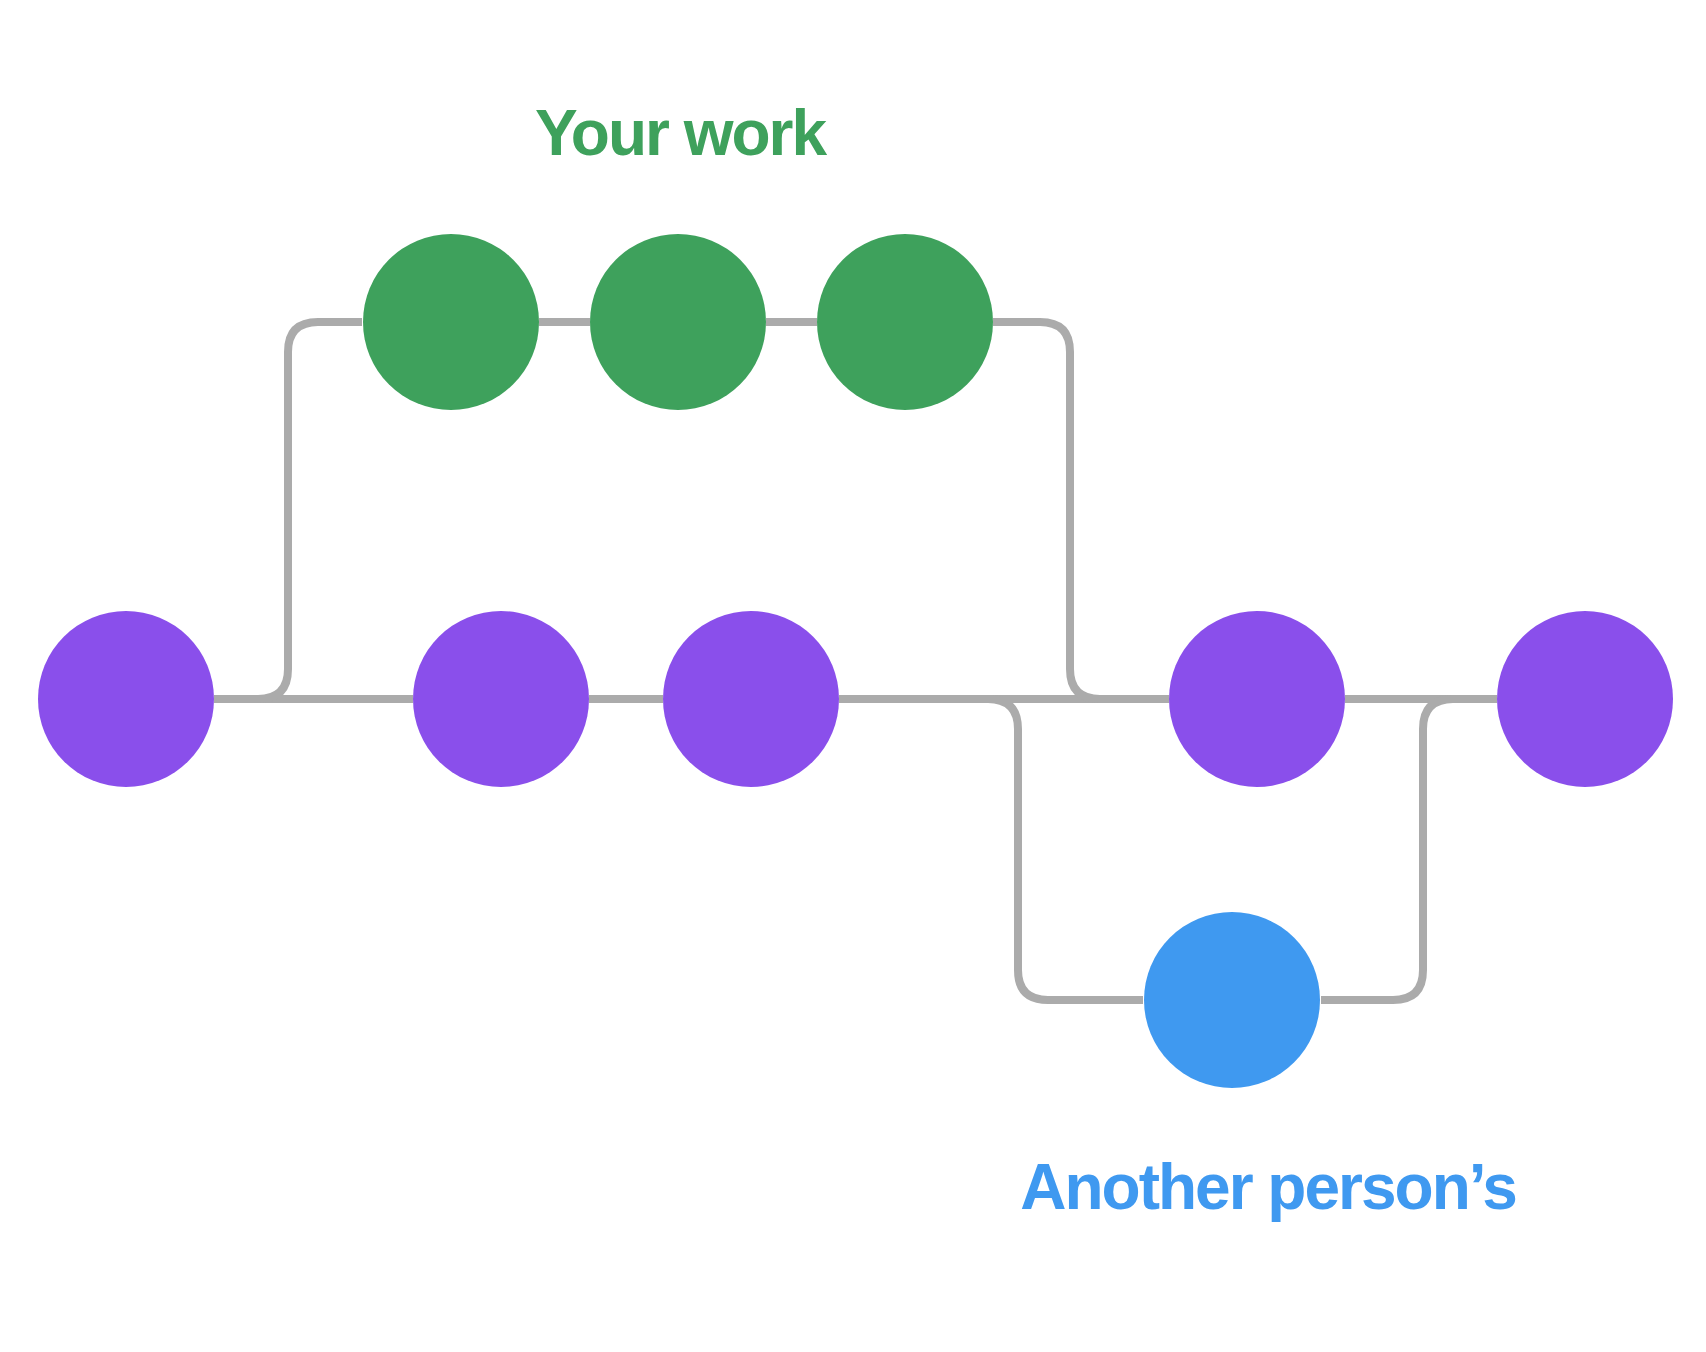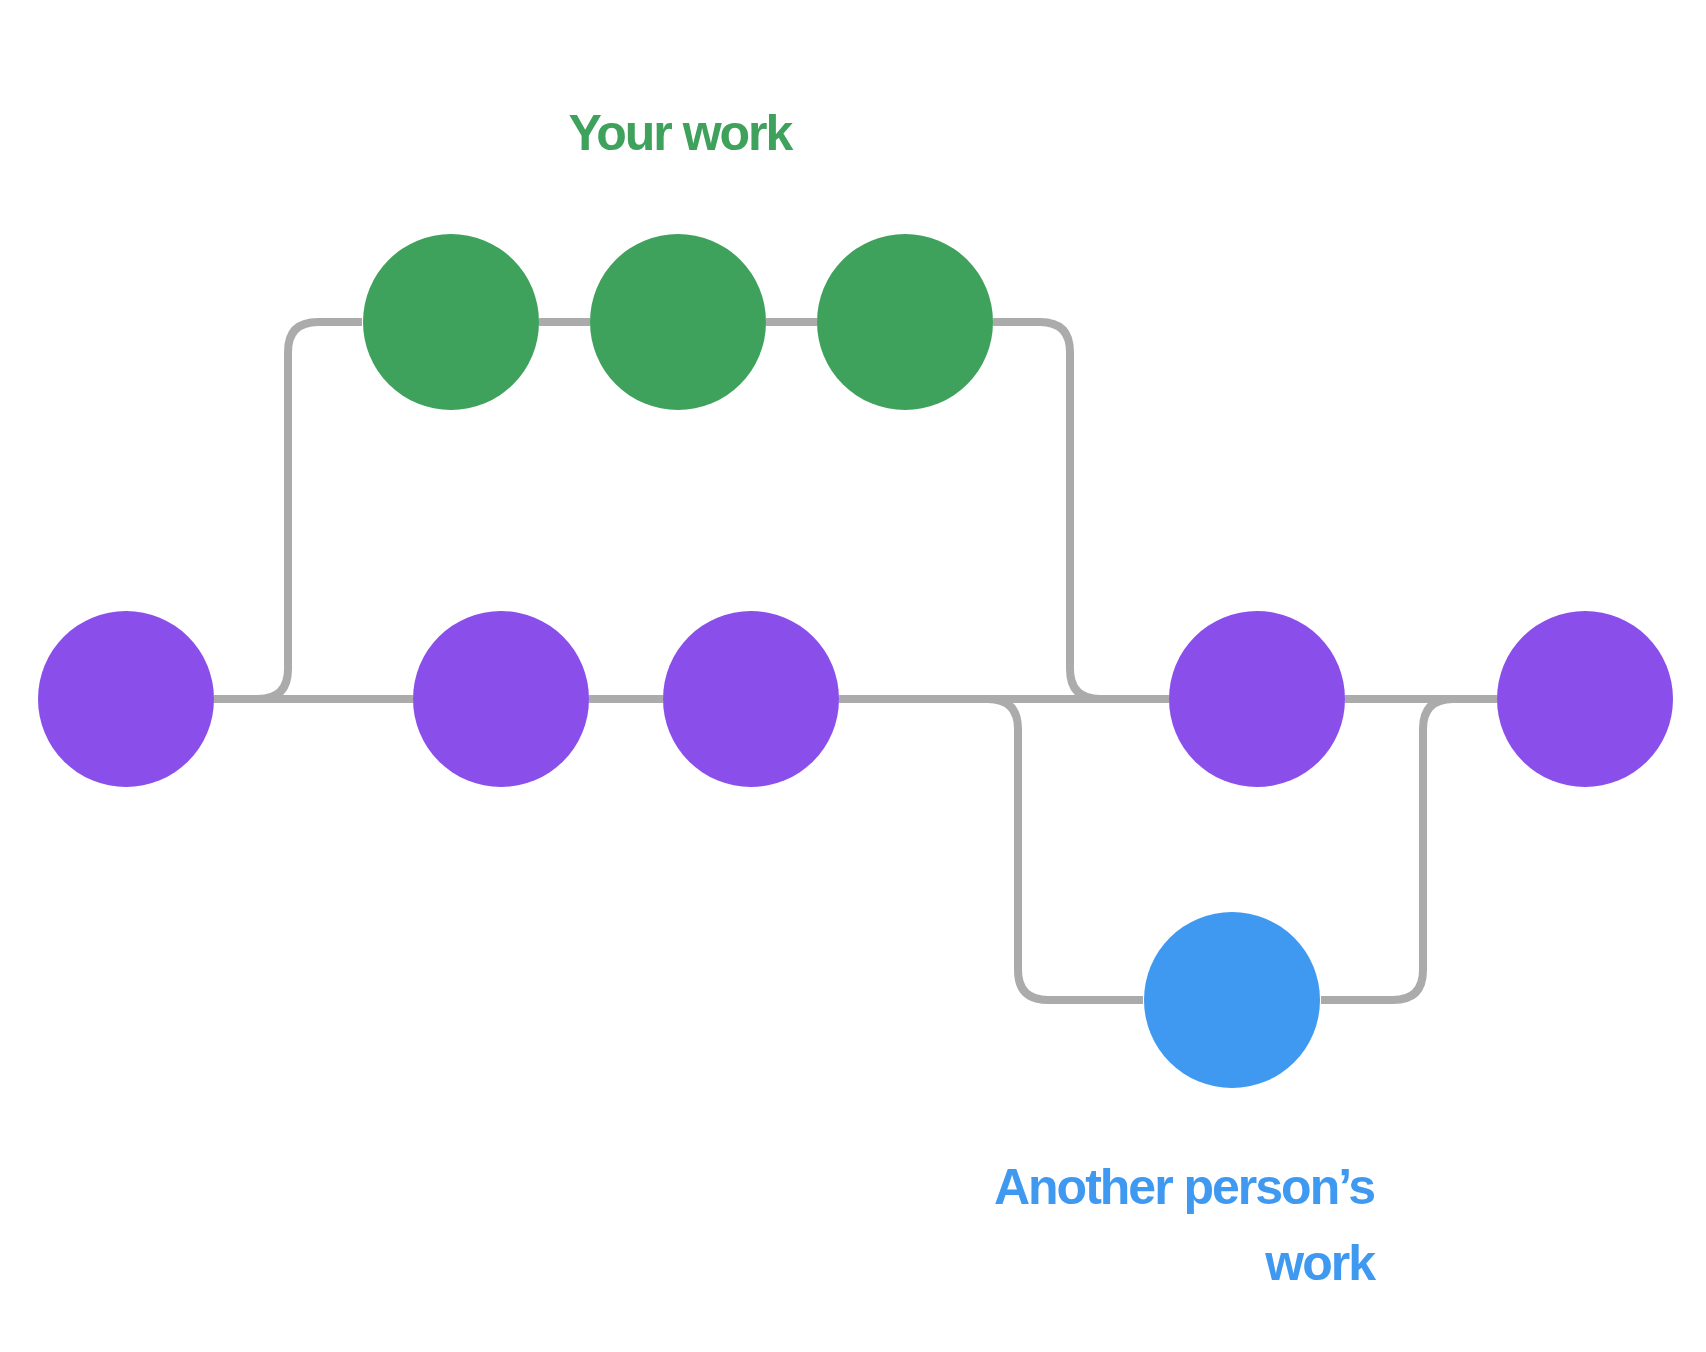--- a/index.html
+++ b/index.html
@@ -17,26 +17,26 @@
   }
   .stage svg {
     position: absolute;
     left: 0;
     top: 0;
     display: block;
   }
   .label {
     position: absolute;
     font-weight: bold;
-    font-size: 50px;
+    font-size: 64px;
     line-height: 76px;
     letter-spacing: -2px;
     white-space: nowrap;
     transform: translateX(-50%);
-    text-align: right;
+    text-align: center;
   }
 </style>
 </head>
 <body>
 
 <div class="stage">
 
   <svg width="1706" height="1352" viewBox="0 0 1706 1352" xmlns="http://www.w3.org/2000/svg">
     <g id="edge-layer" fill="none" stroke-linecap="butt">
         <path d="M214 699H413 M589 699H663 M839 699H1169 M1345 699H1497" stroke="#ABABAB" stroke-width="8" fill="none"></path>
@@ -55,18 +55,17 @@
         <circle cx="451" cy="322" r="88" fill="#3EA15C"></circle>
         <circle cx="678" cy="322" r="88" fill="#3EA15C"></circle>
         <circle cx="905" cy="322" r="88" fill="#3EA15C"></circle>
         <circle cx="1232" cy="1000" r="88" fill="#3F99F0"></circle>
       </g>
   </svg>
 
   <div class="label" id="label-your-work" style="color: rgb(62, 161, 92); left: 680px; top: 95px;">Your work</div>
 
 
-  <div class="label" id="label-another" style="color: rgb(63, 153, 240); left: 1184px; top: 1149px;">
+  <div class="label" id="label-another" style="color: rgb(63, 153, 240); left: 1268px; top: 1149px;">
     <div>Another person’s</div>
-    <div>work</div>
   </div>
 
 </div>
 
 </body></html>

